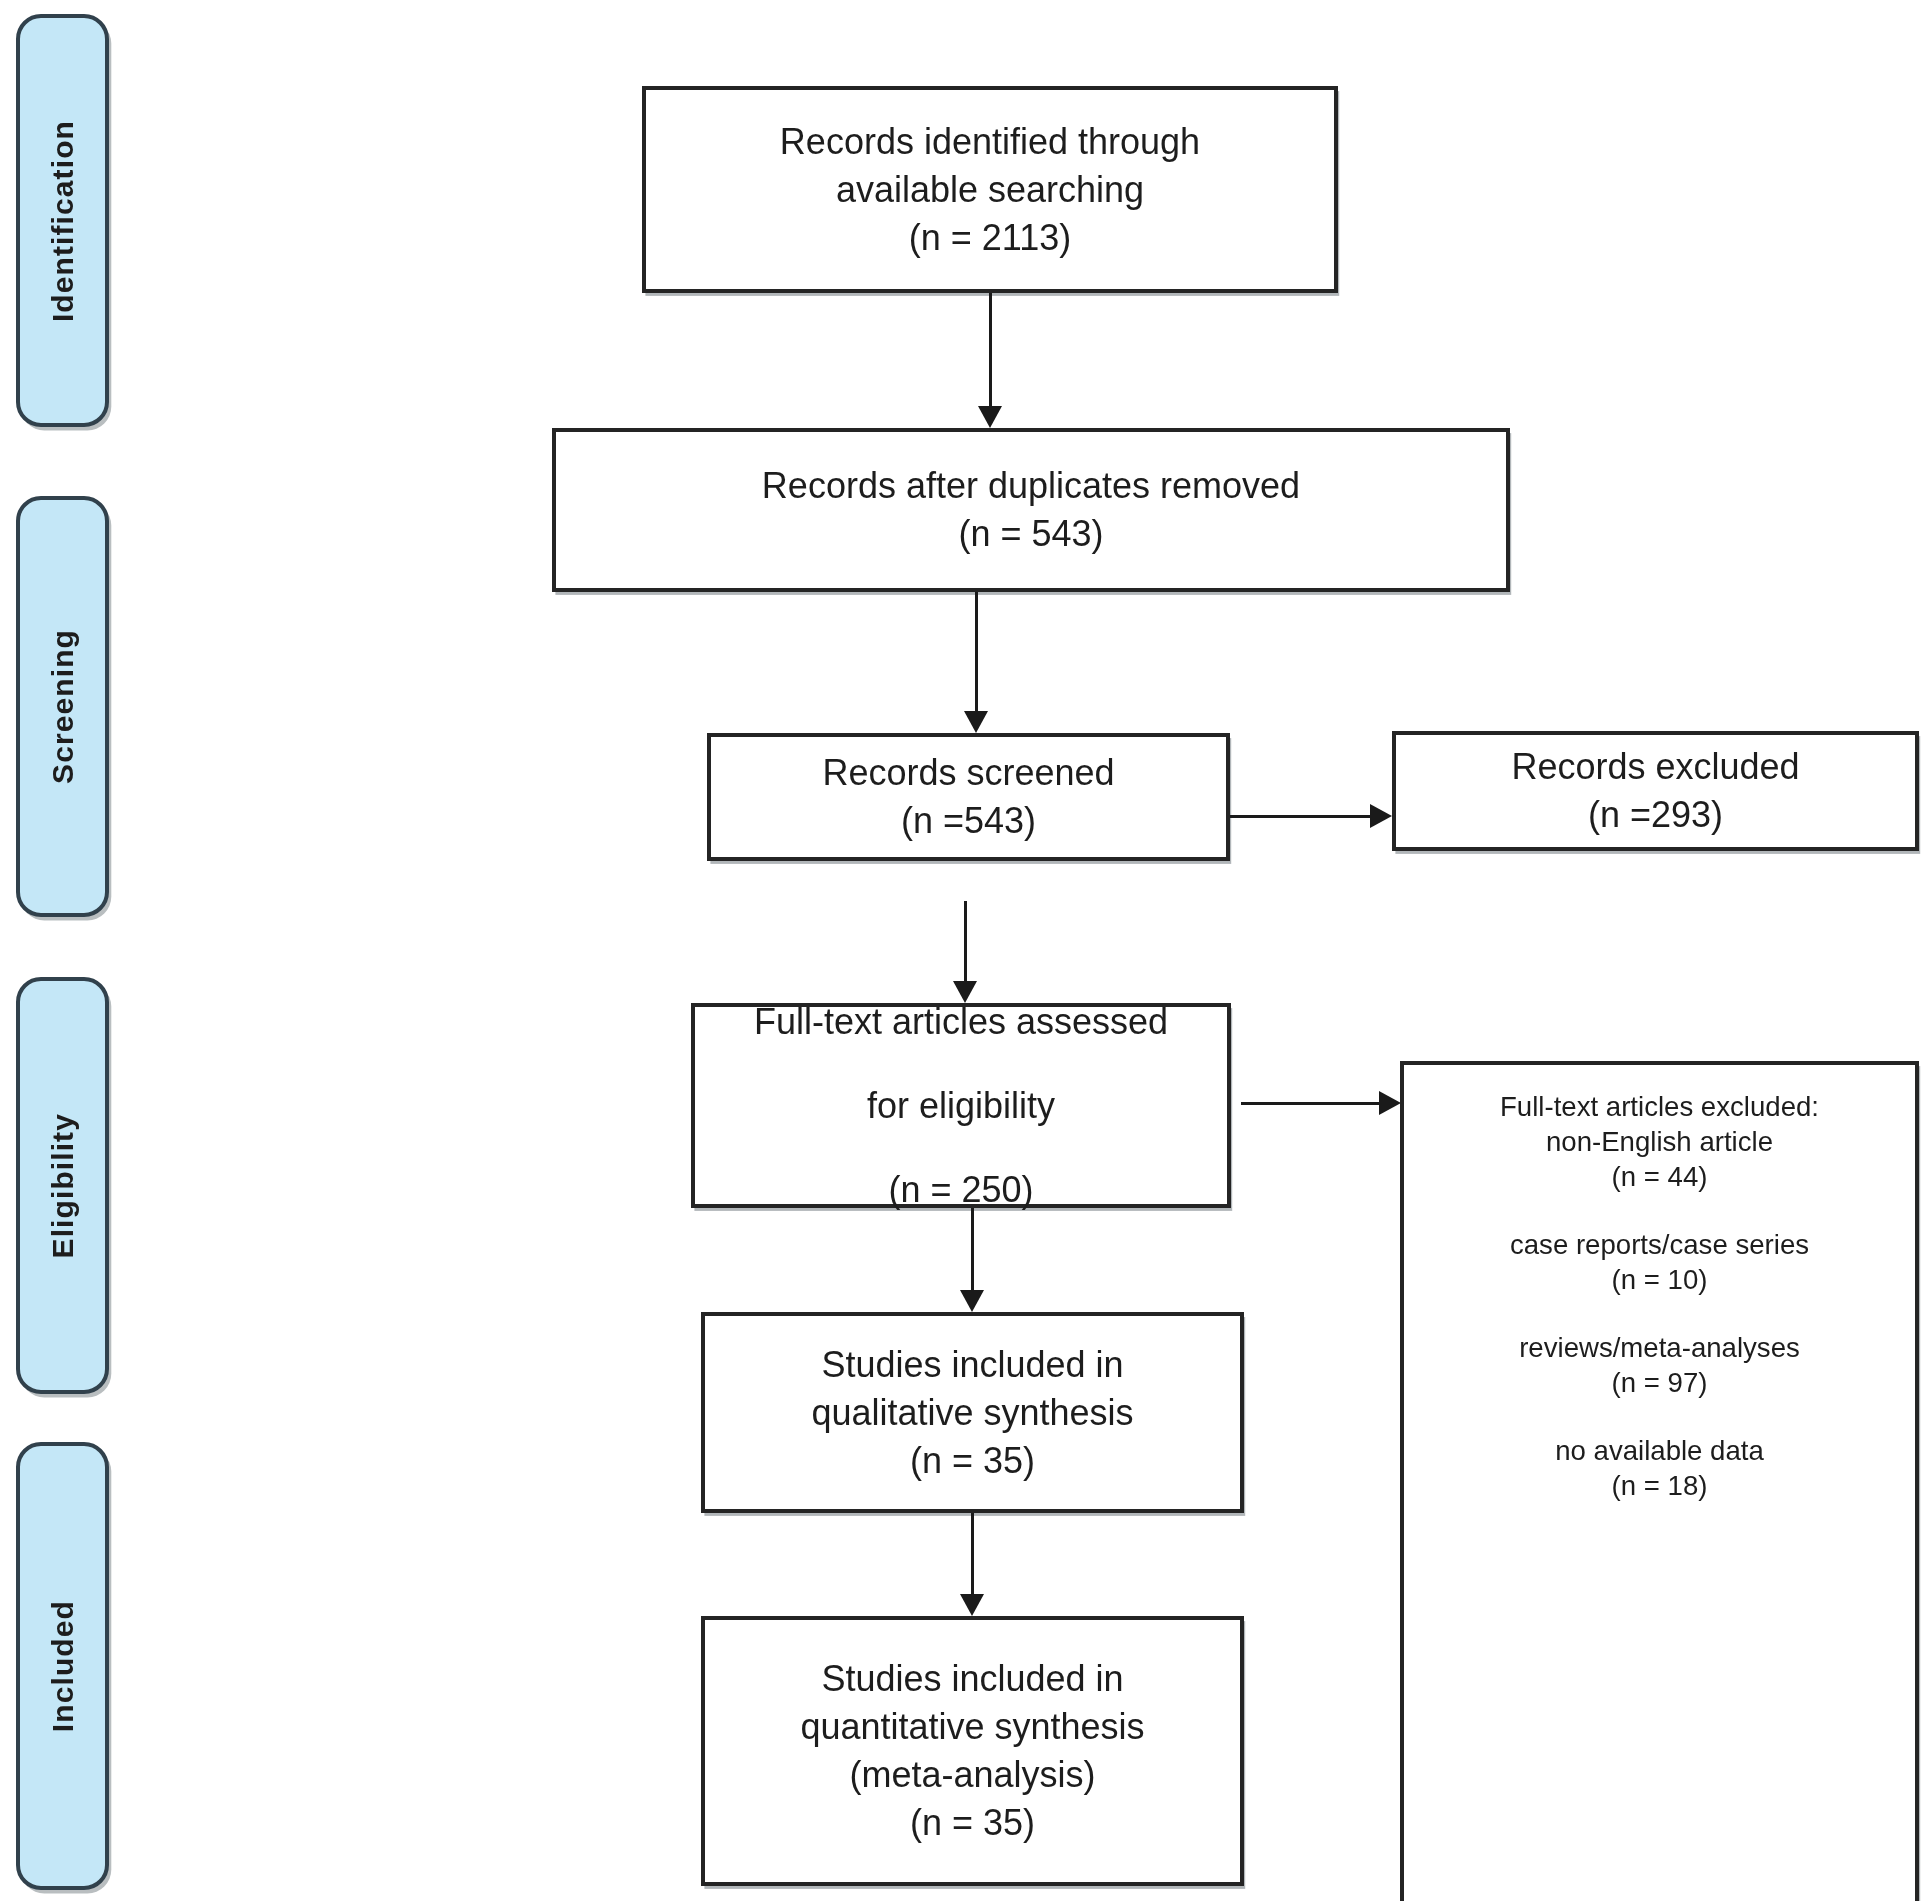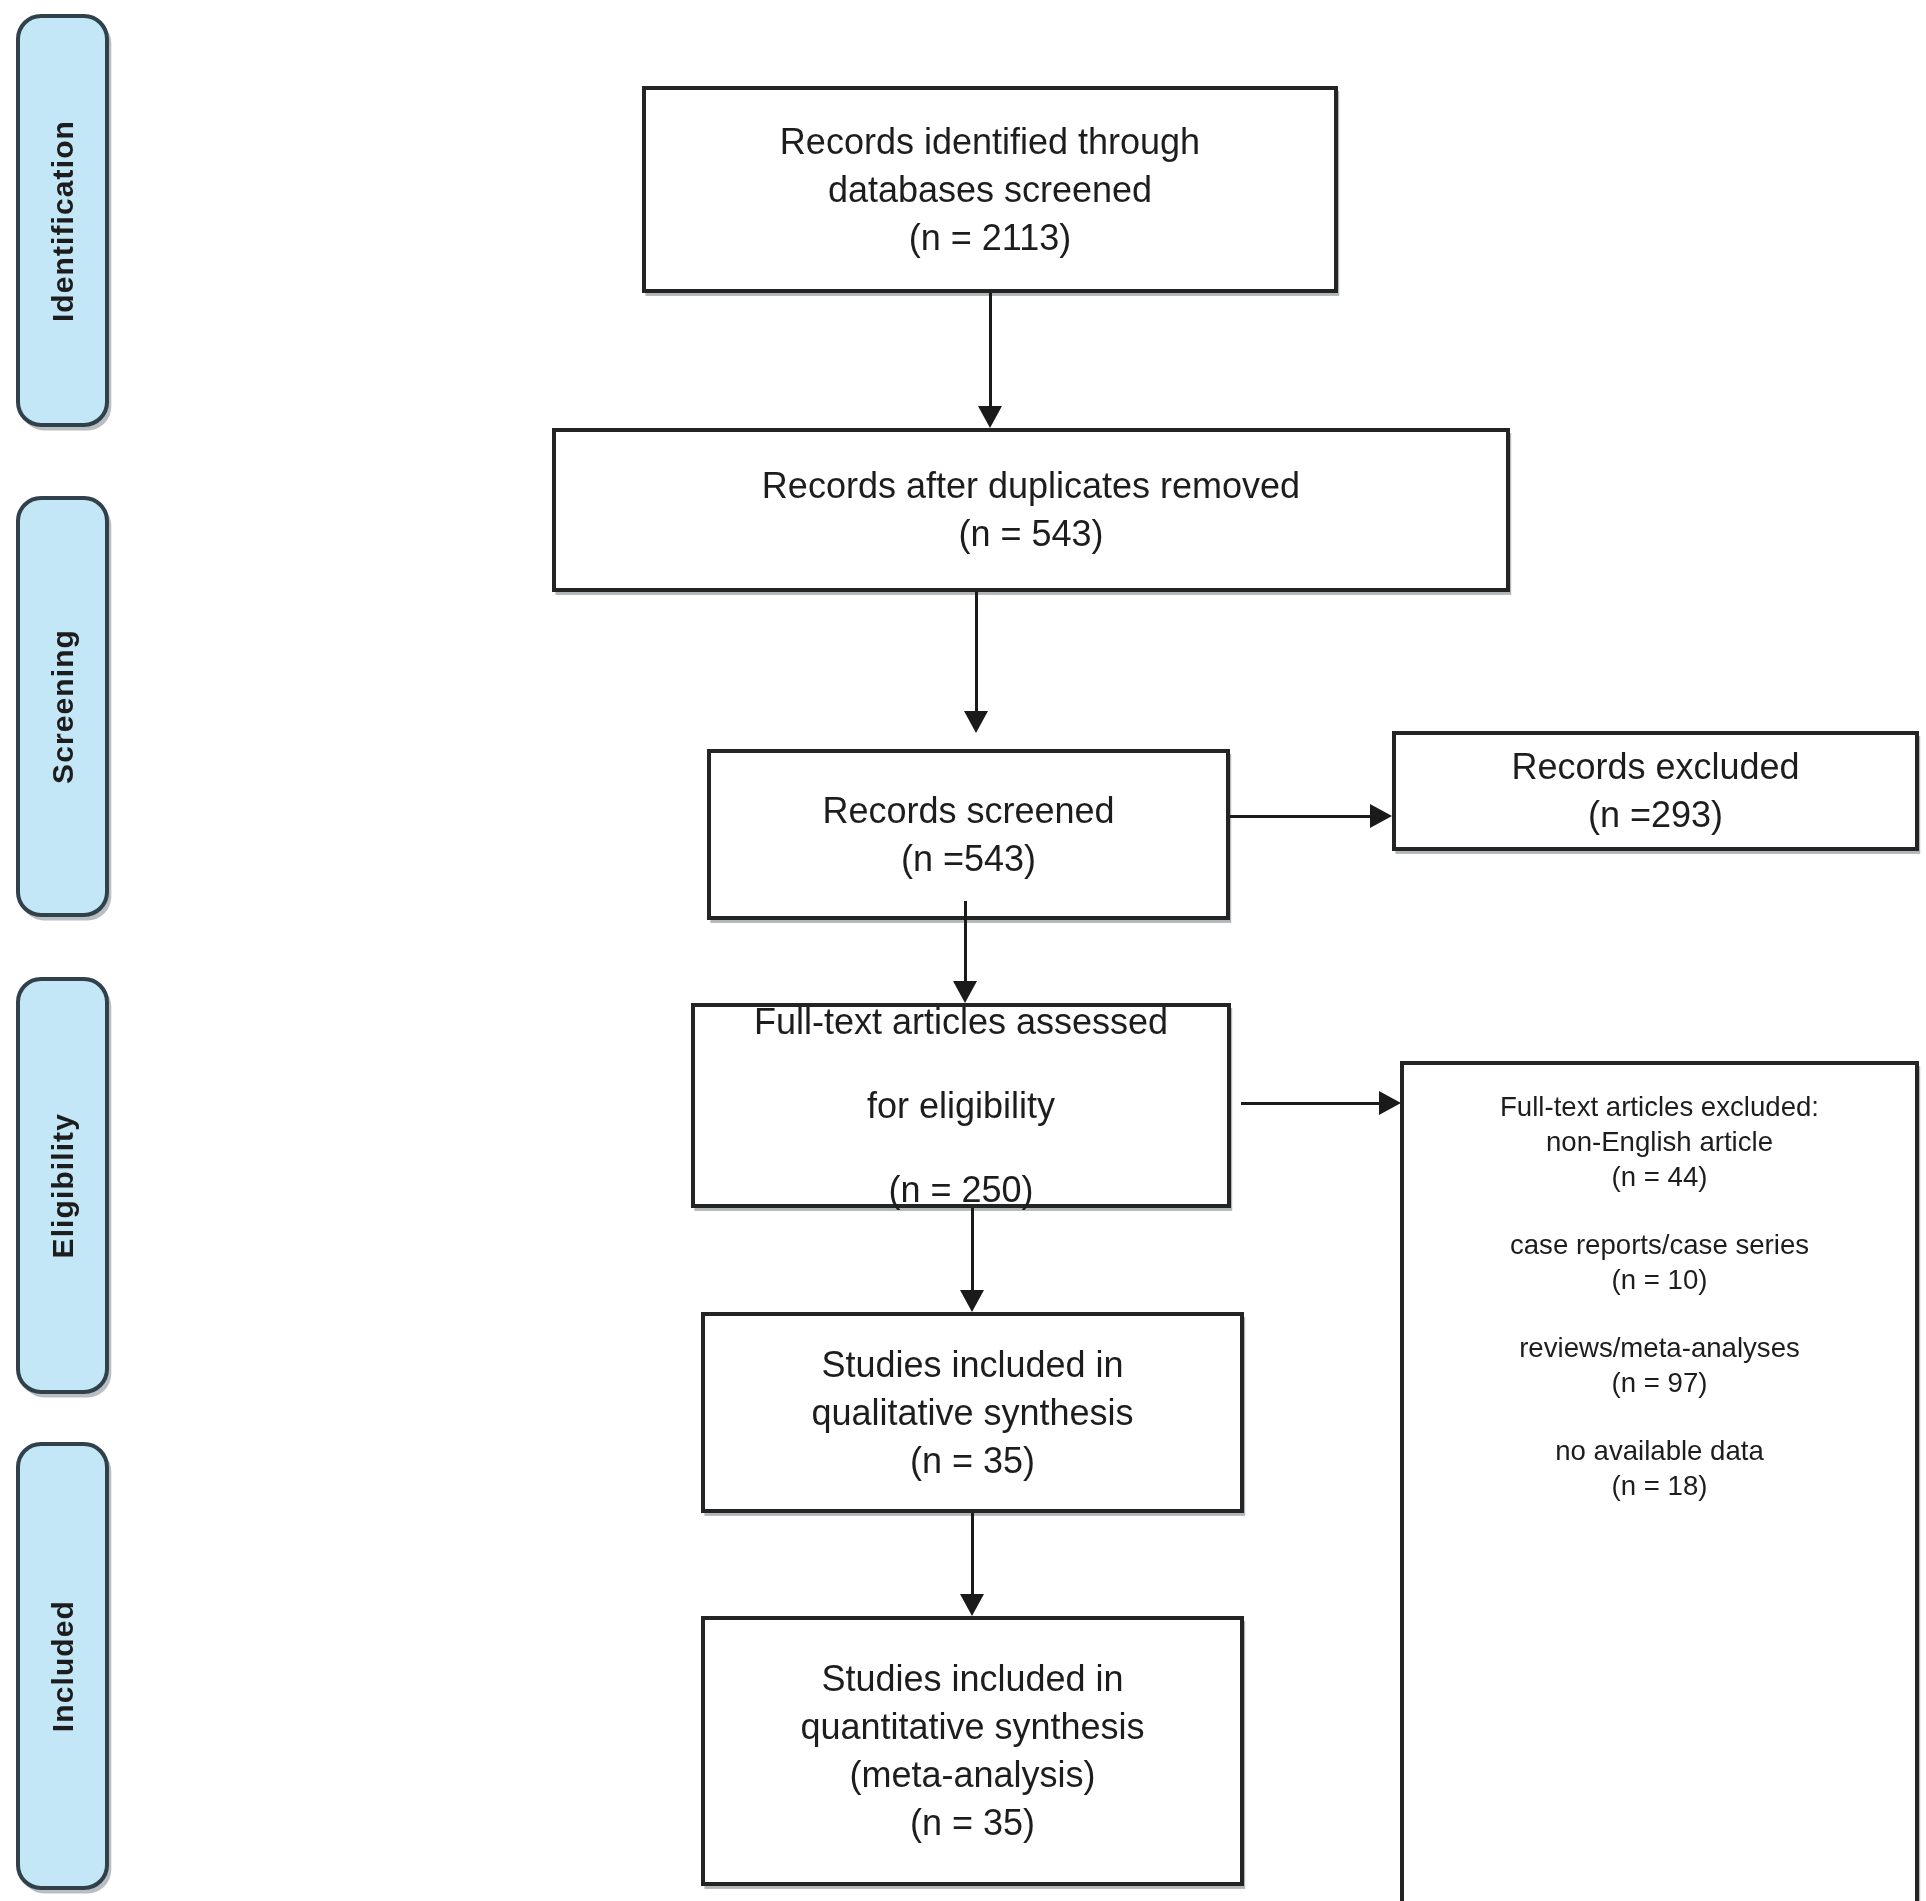--- a/index.html
+++ b/index.html
@@ -105,36 +105,36 @@
   </div>
   <div class="stage" style="top:977px; height:417px;">
     <span class="stage-text">Eligibility</span>
   </div>
   <div class="stage" style="top:1442px; height:448px;">
     <span class="stage-text">Included</span>
   </div>
 
   <div class="fbox" style="left:642px; top:86px; width:696px; height:207px;">
     <div class="bline">Records identified through</div>
-    <div class="bline">databases screened</div>
+    <div class="bline">available searching</div>
     <div class="bline">(n = 2113)</div>
   </div>
 
   <div class="vline" style="left:989px; top:293px; height:114px;"></div>
   <div class="arrow-down" style="left:978px; top:406px;"></div>
 
   <div class="fbox" style="left:552px; top:428px; width:958px; height:164px;">
     <div class="bline">Records after duplicates removed</div>
     <div class="bline">(n = 543)</div>
   </div>
 
   <div class="vline" style="left:975px; top:592px; height:120px;"></div>
   <div class="arrow-down" style="left:964px; top:711px;"></div>
 
-  <div class="fbox" style="left:707px; top:733px; width:523px; height:171px;margin-top:16px;">
+  <div class="fbox" style="left:707px; top:733px; width:523px; height:128px;">
     <div class="bline">Records screened</div>
     <div class="bline">(n =543)</div>
   </div>
 
   <div class="hline" style="left:1230px; top:815px; width:142px;"></div>
   <div class="arrow-right" style="left:1370px; top:804px;"></div>
 
   <div class="fbox" style="left:1392px; top:731px; width:527px; height:120px;">
     <div class="bline">Records excluded</div>
     <div class="bline">(n =293)</div>

